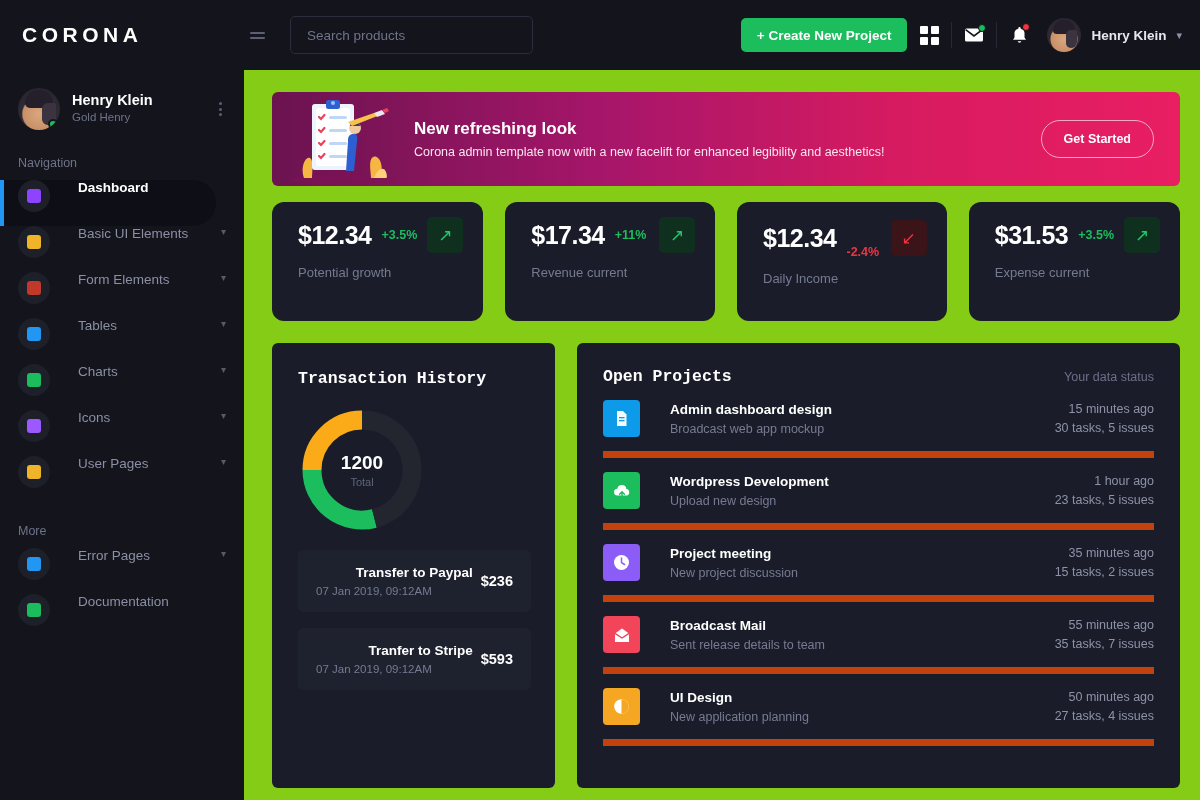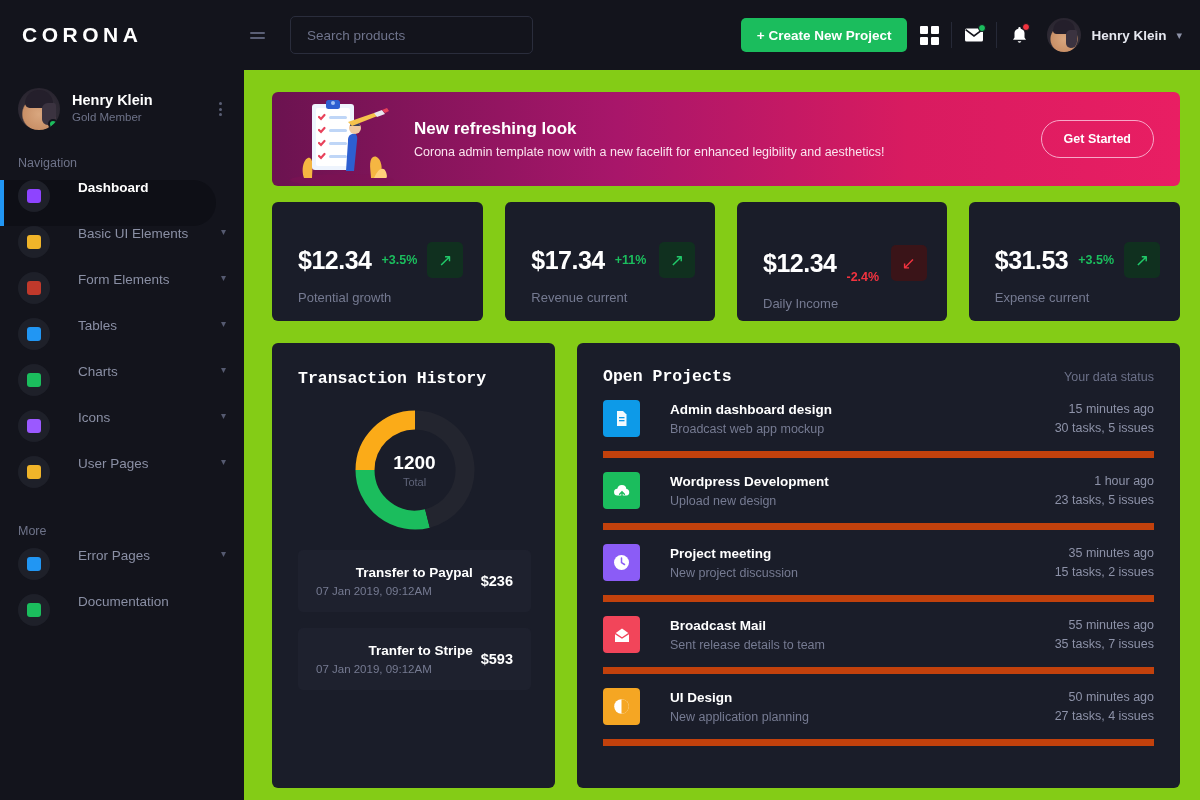--- a/index.html
+++ b/index.html
@@ -153,22 +153,22 @@
   .banner-title { color: #fff; font-size: 17px; font-weight: 700; margin-bottom: 6px; }
   .banner-sub { color: #fbe4ef; font-size: 12.5px; }
   .btn-outline {
     border: 1px solid #f7a8c8; color: #fff; background: transparent;
     border-radius: 20px; padding: 11px 22px; font-size: 12.5px; font-weight: 700;
     cursor: pointer; font-family: "Liberation Sans", sans-serif; white-space: nowrap;
   }
 
   .stats { display: flex; gap: 22px; margin-top: 16px; }
   .stat-card {
-    flex: 1; background: #1a1d29; border-radius: 6px;
-    height: 119px; padding: 40px 20px 0 26px;
+    flex: 1; background: #1a1d29; border-radius: 12px;
+    height: 119px; padding: 15px 20px 0 26px;
   }
   .stat-row { display: flex; align-items: center; gap: 10px; }
   .stat-value { color: #ffffff; font-size: 25px; font-weight: 700; letter-spacing: -0.5px; }
   .stat-delta { font-size: 12.5px; font-weight: 700; }
   .up { color: #1bbd5d; }
   .down { color: #f2333f; margin-top: 28px; }
   .stat-arrow {
     width: 36px; height: 36px; border-radius: 5px; margin-left: auto;
     display: flex; align-items: center; justify-content: center; font-size: 17px;
   }
@@ -177,21 +177,21 @@
   .stat-label { color: #757a91; font-size: 13px; margin-top: 12px; }
 
   .panels { display: flex; gap: 22px; margin-top: 22px; height: 445px; }
   .panel { background: #1a1d29; border-radius: 6px; }
   .panel-left { width: 283px; flex: 0 0 283px; padding: 26px 24px 0 26px; }
   .panel-right { flex: 1; padding: 24px 26px 0 26px; min-width: 0; }
   .panel-title { color: #ffffff; font-size: 16.5px; font-weight: 700; font-family: Liberation Mono, monospace; }
   .panel-head { display: flex; align-items: baseline; justify-content: space-between; }
   .panel-meta { color: #6b7088; font-size: 12.5px; }
 
-  .donut-wrap { display: flex; justify-content: center; margin-top: 18px; }
+  .donut-wrap { display: flex; margin-top: 18px; }
   .donut { position: relative; width: 128px; height: 128px; }
   .donut-center {
     position: absolute; inset: 0; display: flex; flex-direction: column;
     align-items: center; justify-content: center; gap: 2px;
   }
   .donut-total { color: #ffffff; font-size: 19px; font-weight: 700; }
   .donut-sub { color: #5f6479; font-size: 11px; }
 
   .txn {
     background: #1e212e; border-radius: 5px; padding: 15px 18px;
@@ -268,21 +268,21 @@
 
   <div class="body-wrap">
 
     <div class="sidebar">
       <div class="profile">
         <div class="avatar-lg">
           <span class="online-dot"></span>
         </div>
         <div class="profile-text">
           <div class="profile-name">Henry Klein</div>
-          <div class="profile-role">Gold Member</div>
+          <div class="profile-role">Gold Henry</div>
         </div>
         <div class="kebab-dots">
             <i></i>
             <i></i>
             <i></i>
           </div>
       </div>
 
       <div class="nav-label">Navigation</div>
       <div id="nav-list">

